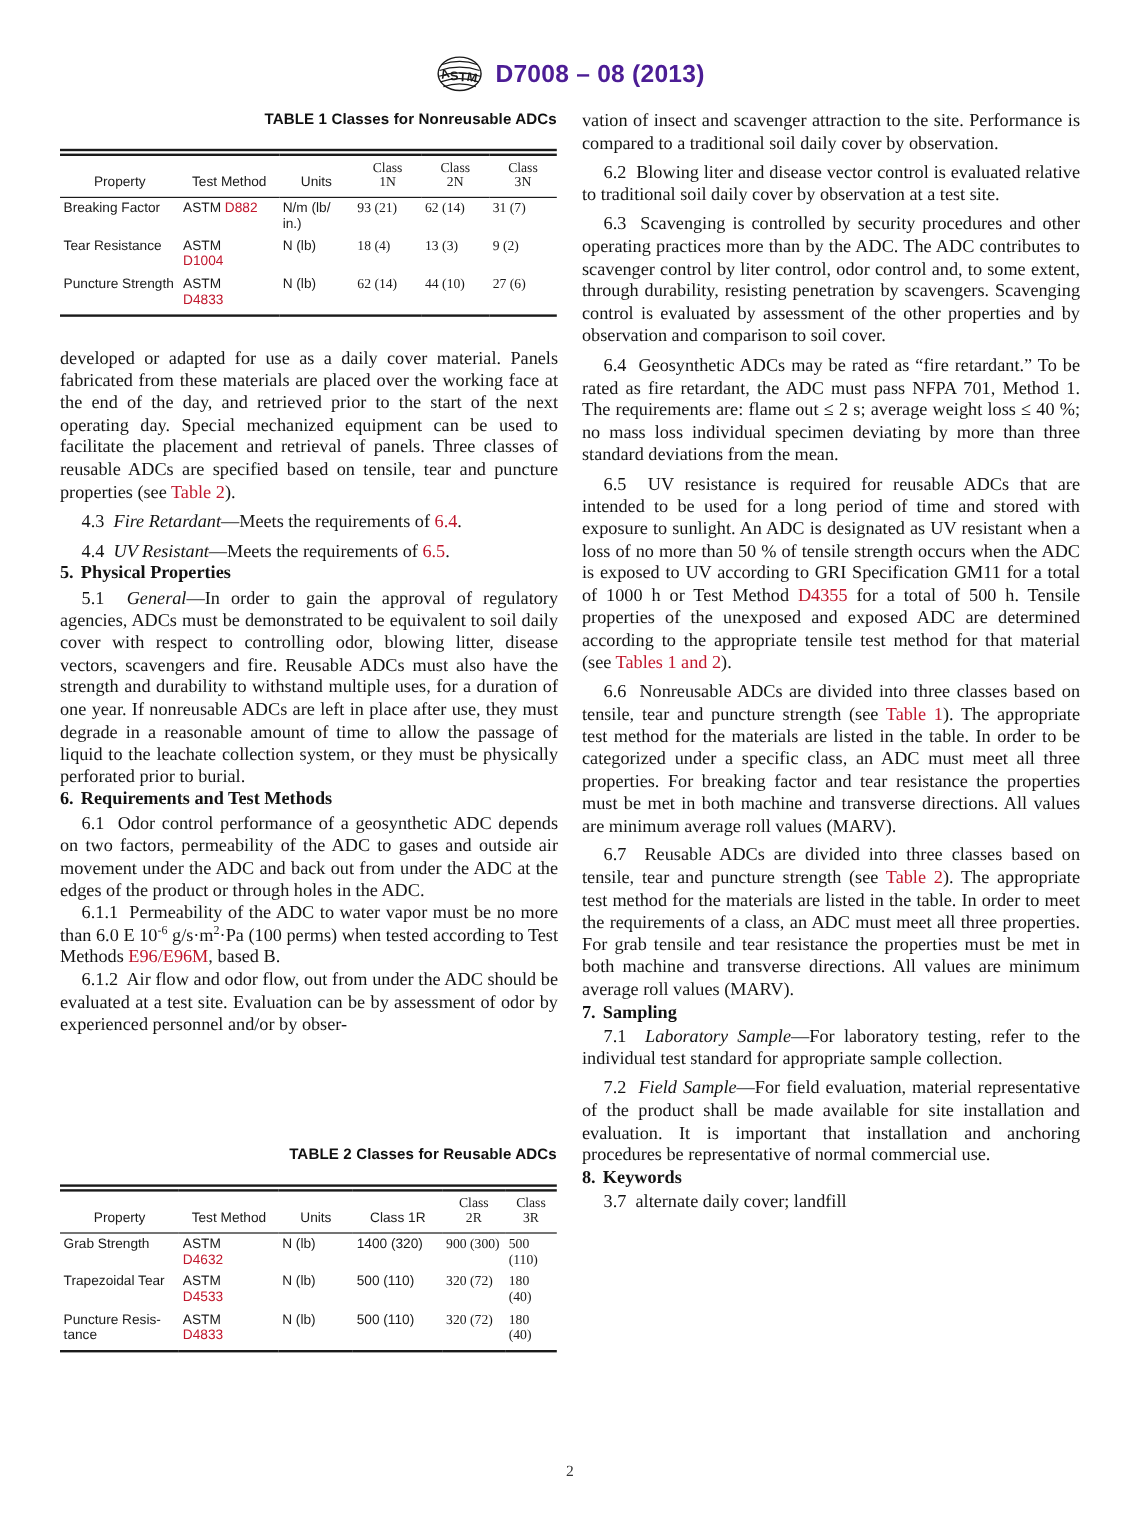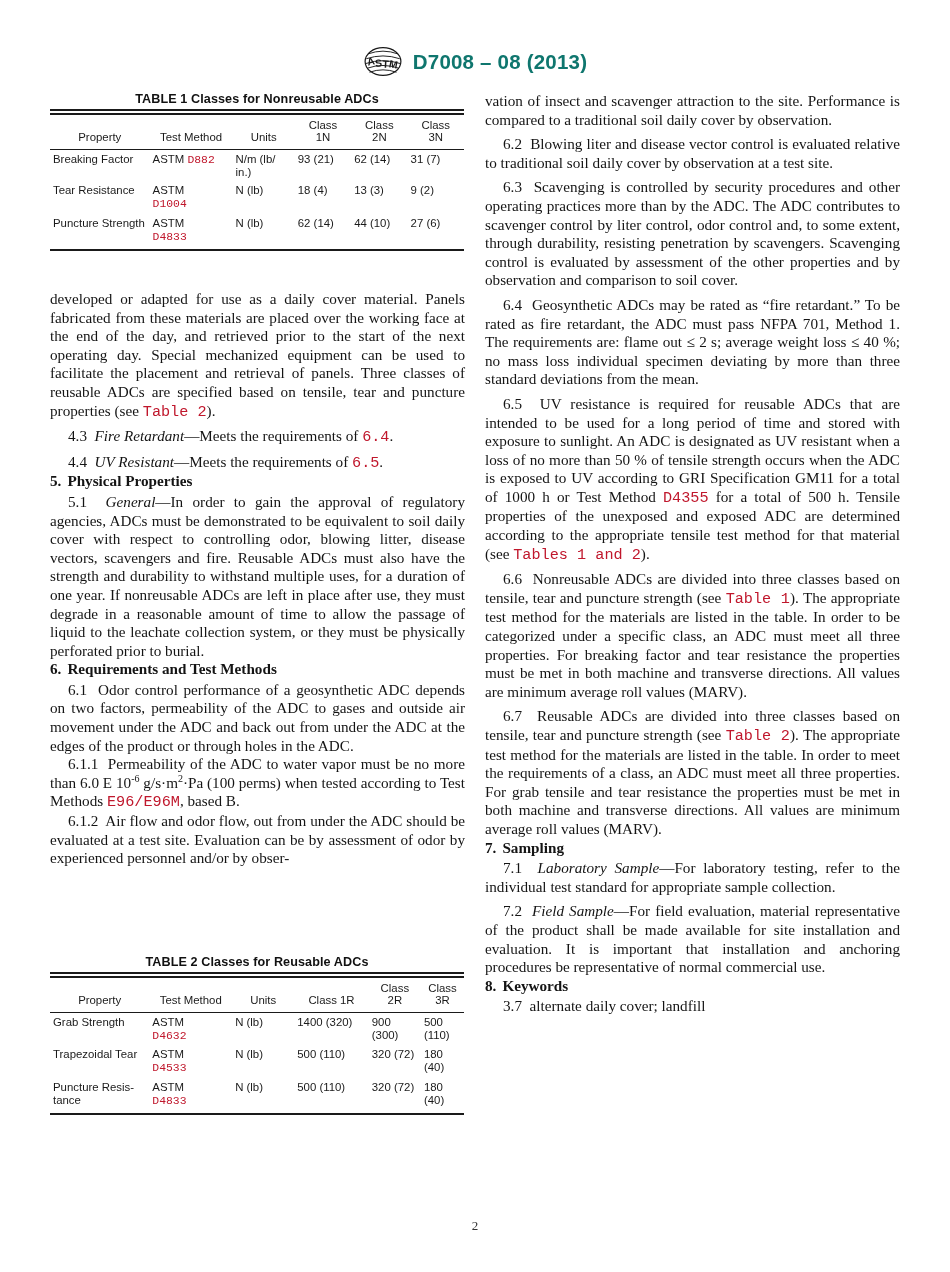--- a/index.html
+++ b/index.html
@@ -37,21 +37,21 @@
   .astm-logo {
     width: 40px;
     height: 31px;
     display: block;
   }
   .doc-designation {
     font-family: "Liberation Sans", "DejaVu Sans", sans-serif;
     font-size: 20.5px;
     font-weight: bold;
     letter-spacing: 0.2px;
-    color: #0f766e;
+    color: #4c1d95;
     white-space: nowrap;
   }
 
   
   .col {
     position: absolute;
     width: 415px;
     text-align: justify;
     text-justify: inter-word;
     font-size: 15.2px;
@@ -72,39 +72,39 @@
   }
   .sec-head {
     font-weight: bold;
     text-indent: 0;
     margin-bottom: 2px;
     text-align: left;
   }
   .sec-head .num { margin-right: 6px; }
   .gap { margin-top: 6px; }
   .it { font-style: italic; }
-  .lnk { color: #c0172c; font-family: Liberation Mono, monospace; }
+  .lnk { color: #c0172c; }
   sup { font-size: 0.66em; vertical-align: super; line-height: 0; }
 
   
   .tbl-wrap {
     position: absolute;
     left: 50px;
     width: 414px;
   }
   .tbl-wrap.t1 { top: 92px; }
   .tbl-wrap.t2 { top: 955px; }
 
   .tbl-title {
     font-family: "Liberation Sans", "DejaVu Sans", sans-serif;
     font-size: 12.6px;
     font-weight: bold;
-    text-align: center;
+    text-align: right;
     color: #111;
-    padding-bottom: 3px;
+    padding-bottom: 18px;
     letter-spacing: 0.1px;
   }
   table.astm {
     width: 100%;
     border-collapse: collapse;
     font-family: "Liberation Sans", "DejaVu Sans", sans-serif;
     font-size: 11.4px;
     color: #1a1a1a;
   }
   table.astm thead th {
@@ -131,21 +131,21 @@
   }
   
   .rule-top {
     height: 0;
     border-top: 2.6px solid #1a1a1a;
     margin-bottom: 1.5px;
   }
   .c-prop { text-align: left;  width: 24%; }
   .c-test { text-align: left;  width: 20%; }
   .c-unit { text-align: left;  width: 15%; }
-  .c-cls  { text-align: left;  width: 13.6%; }
+  .c-cls  { text-align: left;  width: 13.6%; font-family: Liberation Serif, serif; }
   th.c-prop, th.c-test, th.c-unit { text-align: center; }
   th.c-cls { text-align: center; }
   
   .t2 th.c-cls1 { text-align: center; width: 18%; }
   .t2 td.c-cls1 { text-align: left; width: 18%; }
   .t2 .c-cls { width: 12.6%; }
 
   
   .page-num {
     position: absolute;

